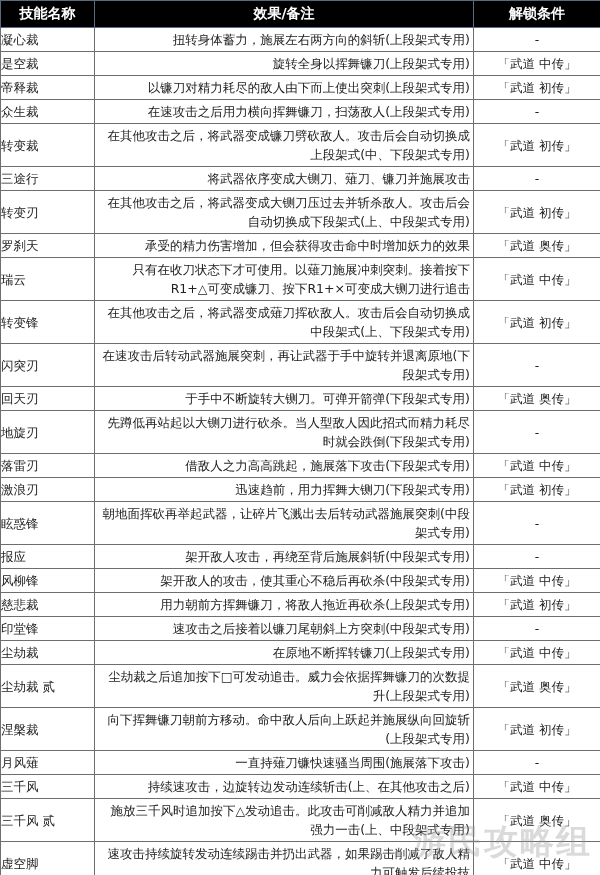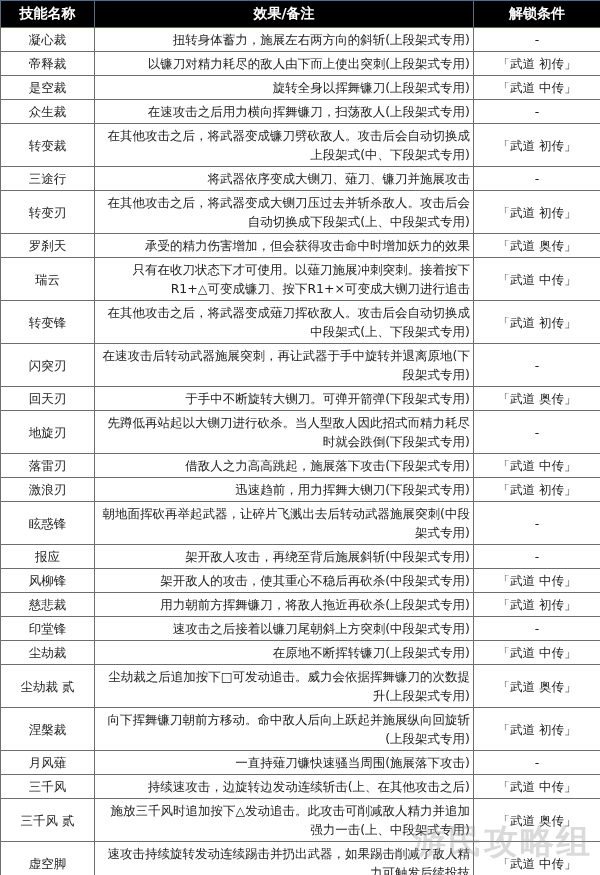--- a/index.html
+++ b/index.html
@@ -6,21 +6,21 @@
   body { width: 600px; height: 875px; overflow: hidden; font-family: "DejaVu Sans", "Liberation Sans", sans-serif; }
   table { border-collapse: collapse; width: 600px; table-layout: fixed; }
   col.c1 { width: 94px; }
   col.c2 { width: 379px; }
   col.c3 { width: 127px; }
   th {
     background: #000000; color: #ffffff; font-weight: bold; font-size: 14px;
     height: 26px; padding: 0; text-align: center; border: 1px solid #5a6a80;
   }
   td { border: 1px solid #6e6e6e; font-size: 12.5px; color: #222; padding: 0 4px; line-height: 19px; }
-  td.name { text-align: center; height: 23px; padding: 0; }
+  td.name { text-align: left; height: 23px; padding: 0; }
   td.desc { text-align: right; padding: 2px 3px; }
   td.unlock { text-align: center; padding: 0; }
   tr.double td.name { height: 41px; }
   .watermark {
     position: absolute; right: 8px; bottom: 10px; font-size: 34px; font-weight: bold;
     color: rgba(150,150,150,0.35); letter-spacing: 2px; pointer-events: none;
   }
 </style>
 </head>
 <body>
@@ -39,28 +39,28 @@
         <th>解锁条件</th>
       </tr>
     </thead>
     <tbody id="tbody">
         <tr>
           <td class="name">凝心裁</td>
           <td class="desc">扭转身体蓄力，施展左右两方向的斜斩(上段架式专用)</td>
           <td class="unlock">-</td>
         </tr>
         <tr>
+          <td class="name">是空裁</td>
+          <td class="desc">旋转全身以挥舞镰刀(上段架式专用)</td>
+          <td class="unlock">「武道 中传」</td>
+        </tr>
+        <tr>
           <td class="name">帝释裁</td>
           <td class="desc">以镰刀对精力耗尽的敌人由下而上使出突刺(上段架式专用)</td>
           <td class="unlock">「武道 初传」</td>
-        </tr>
-        <tr>
-          <td class="name">是空裁</td>
-          <td class="desc">旋转全身以挥舞镰刀(上段架式专用)</td>
-          <td class="unlock">「武道 中传」</td>
         </tr>
         <tr>
           <td class="name">众生裁</td>
           <td class="desc">在速攻击之后用力横向挥舞镰刀，扫荡敌人(上段架式专用)</td>
           <td class="unlock">-</td>
         </tr>
         <tr class="double">
           <td class="name">转变裁</td>
           <td class="desc">在其他攻击之后，将武器变成镰刀劈砍敌人。攻击后会自动切换成上段架式(中、下段架式专用)</td>
           <td class="unlock">「武道 初传」</td>

